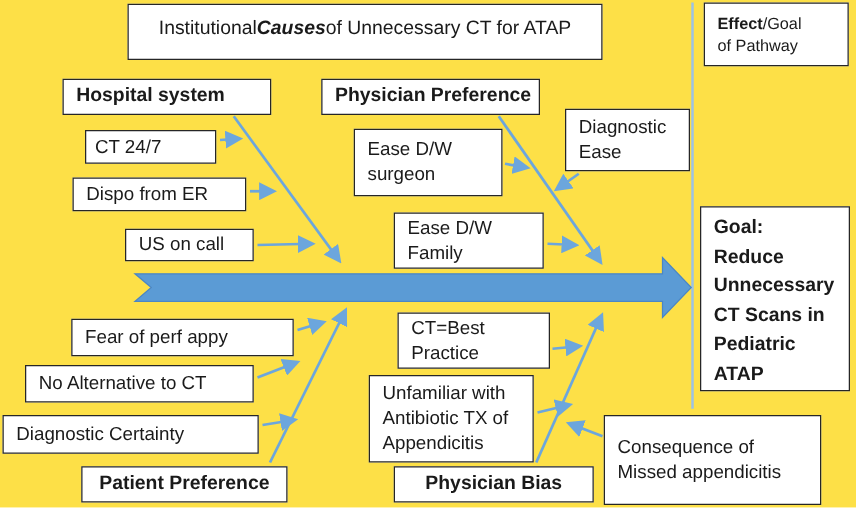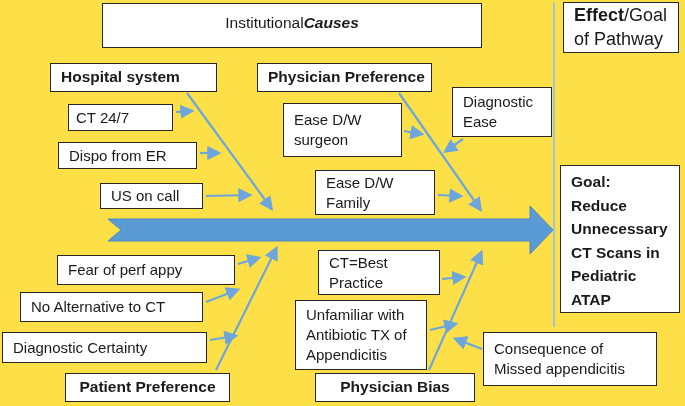--- a/index.html
+++ b/index.html
@@ -48,23 +48,24 @@
     <line x1="206" y1="302" x2="237" y2="290" stroke="#6CA6DD" stroke-width="2.2" marker-end="url(#ah)"></line>
     <line x1="210" y1="340" x2="235" y2="336" stroke="#6CA6DD" stroke-width="2.2" marker-end="url(#ah)"></line>
     <line x1="442" y1="279" x2="463" y2="277" stroke="#6CA6DD" stroke-width="2.2" marker-end="url(#ah)"></line>
     <line x1="430" y1="330" x2="455" y2="324" stroke="#6CA6DD" stroke-width="2.2" marker-end="url(#ah)"></line>
     <line x1="482" y1="349" x2="456" y2="339" stroke="#6CA6DD" stroke-width="2.2" marker-end="url(#ah)"></line>
   </svg>
 
   <div class="box top" style="left:102px;top:3px;width:380px;height:45px;padding-top:9px;font-size:15.5px;flex-direction:row;justify-content:center;align-items:flex-start;">
     <span>Institutional </span>
       <b><i>Causes</i></b>
+      <span> of Unnecessary CT for ATAP</span>
   </div>
 
-  <div class="box" style="left:563px;top:2px;width:116px;height:51px;font-size:18px;">
+  <div class="box" style="left:563px;top:2px;width:116px;height:51px;font-size:13px;">
     <div><b>Effect</b><span>/Goal</span></div>
     <div>of Pathway</div>
   </div>
 
   <div class="box bold" style="left:50px;top:63px;width:167px;height:29px;">Hospital system</div>
   <div class="box bold" style="left:257px;top:63px;width:175px;height:29px;">Physician Preference</div>
   <div class="box bold center" style="left:65px;top:373px;width:165px;height:29px;">Patient Preference</div>
   <div class="box bold center" style="left:315px;top:373px;width:160px;height:29px;">Physician Bias</div>
 
   <div class="box" style="left:68px;top:104px;width:105px;height:27px;padding-left:7px;">CT 24/7</div>
@@ -90,21 +91,21 @@
 
   <div class="box" style="left:318px;top:250px;width:122px;height:45px;">
     <div>CT=Best</div>
     <div>Practice</div>
   </div>
   <div class="box" style="left:295px;top:300px;width:132px;height:70px;">
     <div>Unfamiliar with</div>
     <div>Antibiotic TX of</div>
     <div>Appendicitis</div>
   </div>
-  <div class="box" style="left:483px;top:332px;width:174px;height:54px;">
+  <div class="box" style="left:483px;top:332px;width:174px;height:72px;">
     <div>Consequence of</div>
     <div>Missed appendicitis</div>
   </div>
 
   <div class="box bold top" style="left:560px;top:165px;width:120px;height:148px;padding-top:4px;line-height:1.52;">
     <div>Goal:</div>
     <div>Reduce</div>
     <div>Unnecessary</div>
     <div>CT Scans in</div>
     <div>Pediatric</div>

